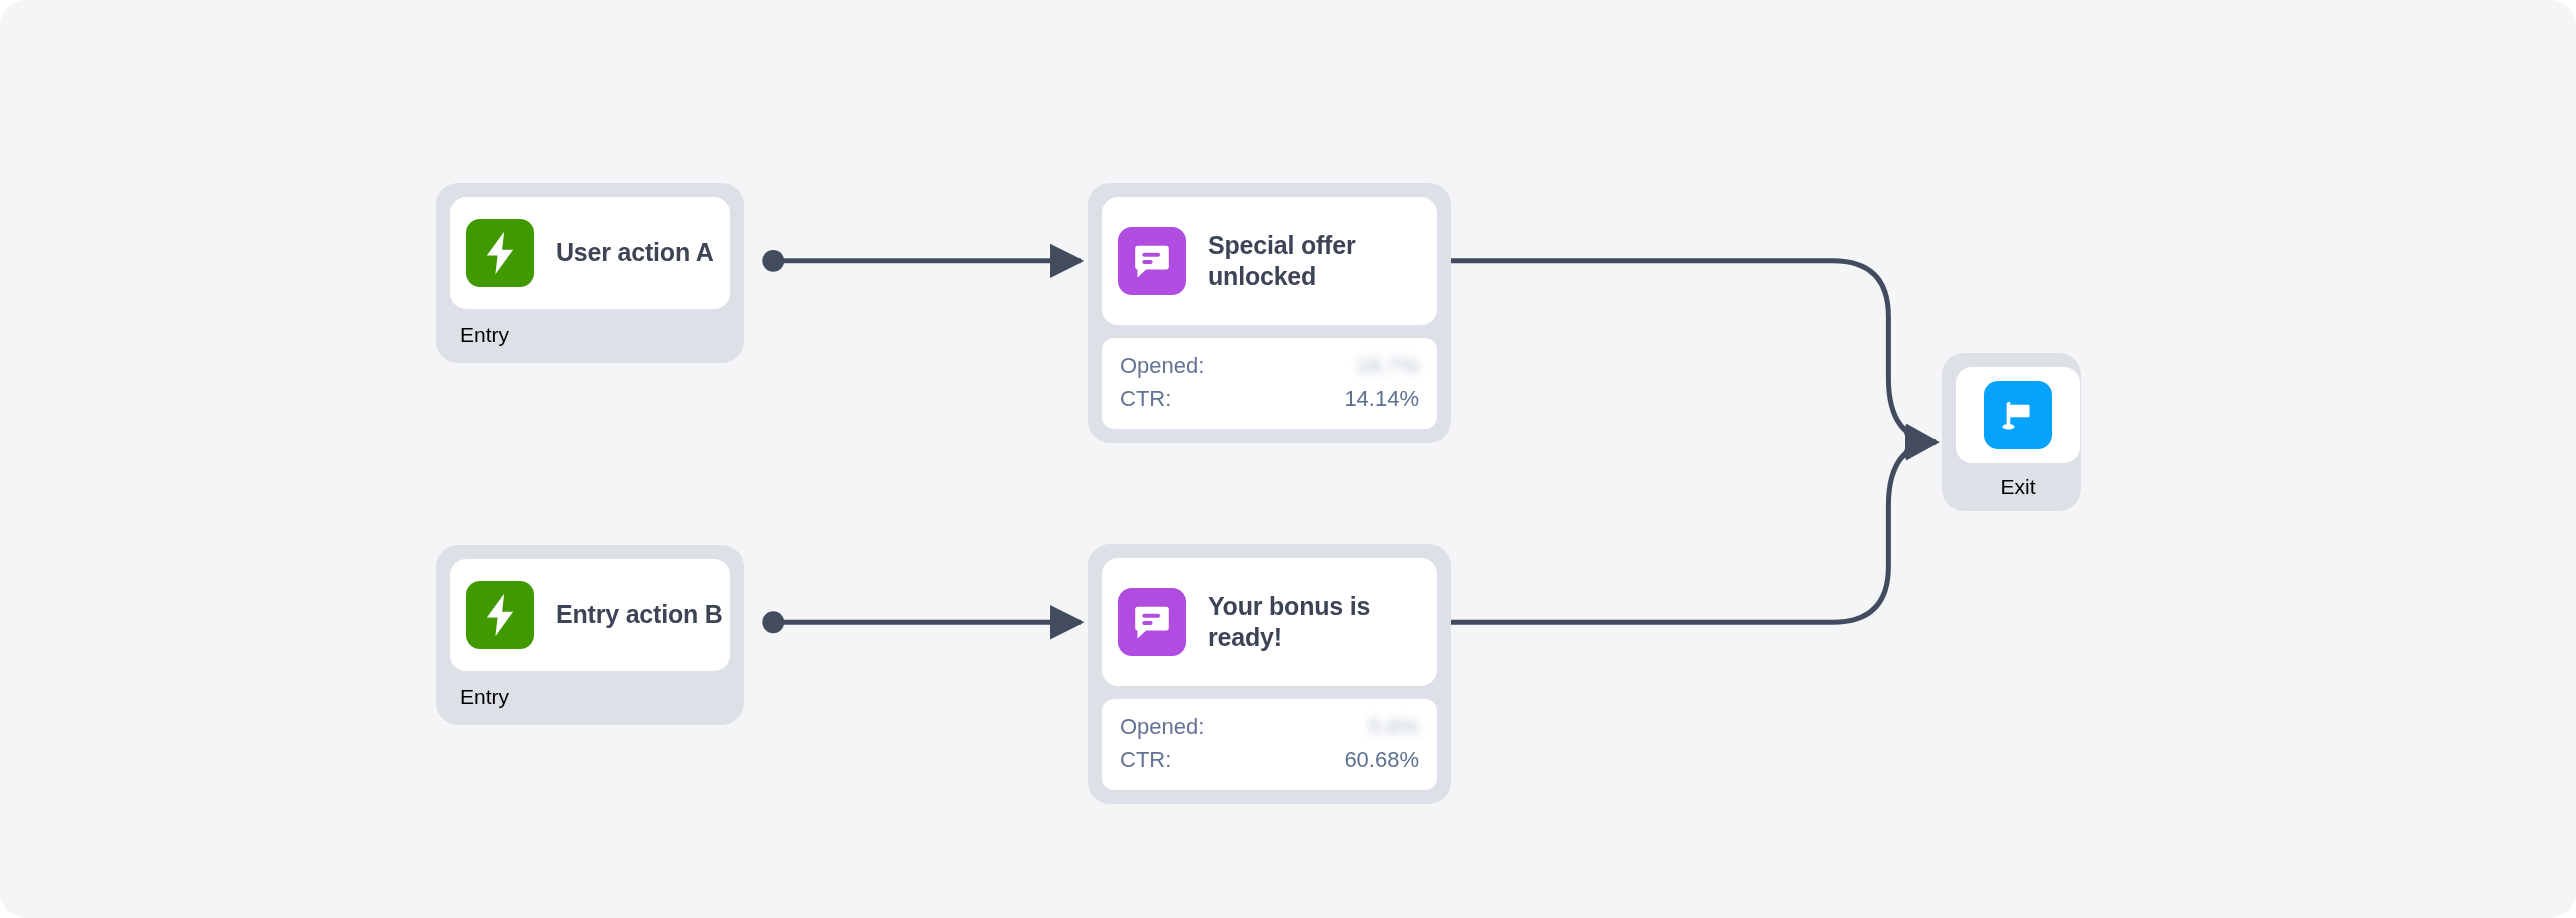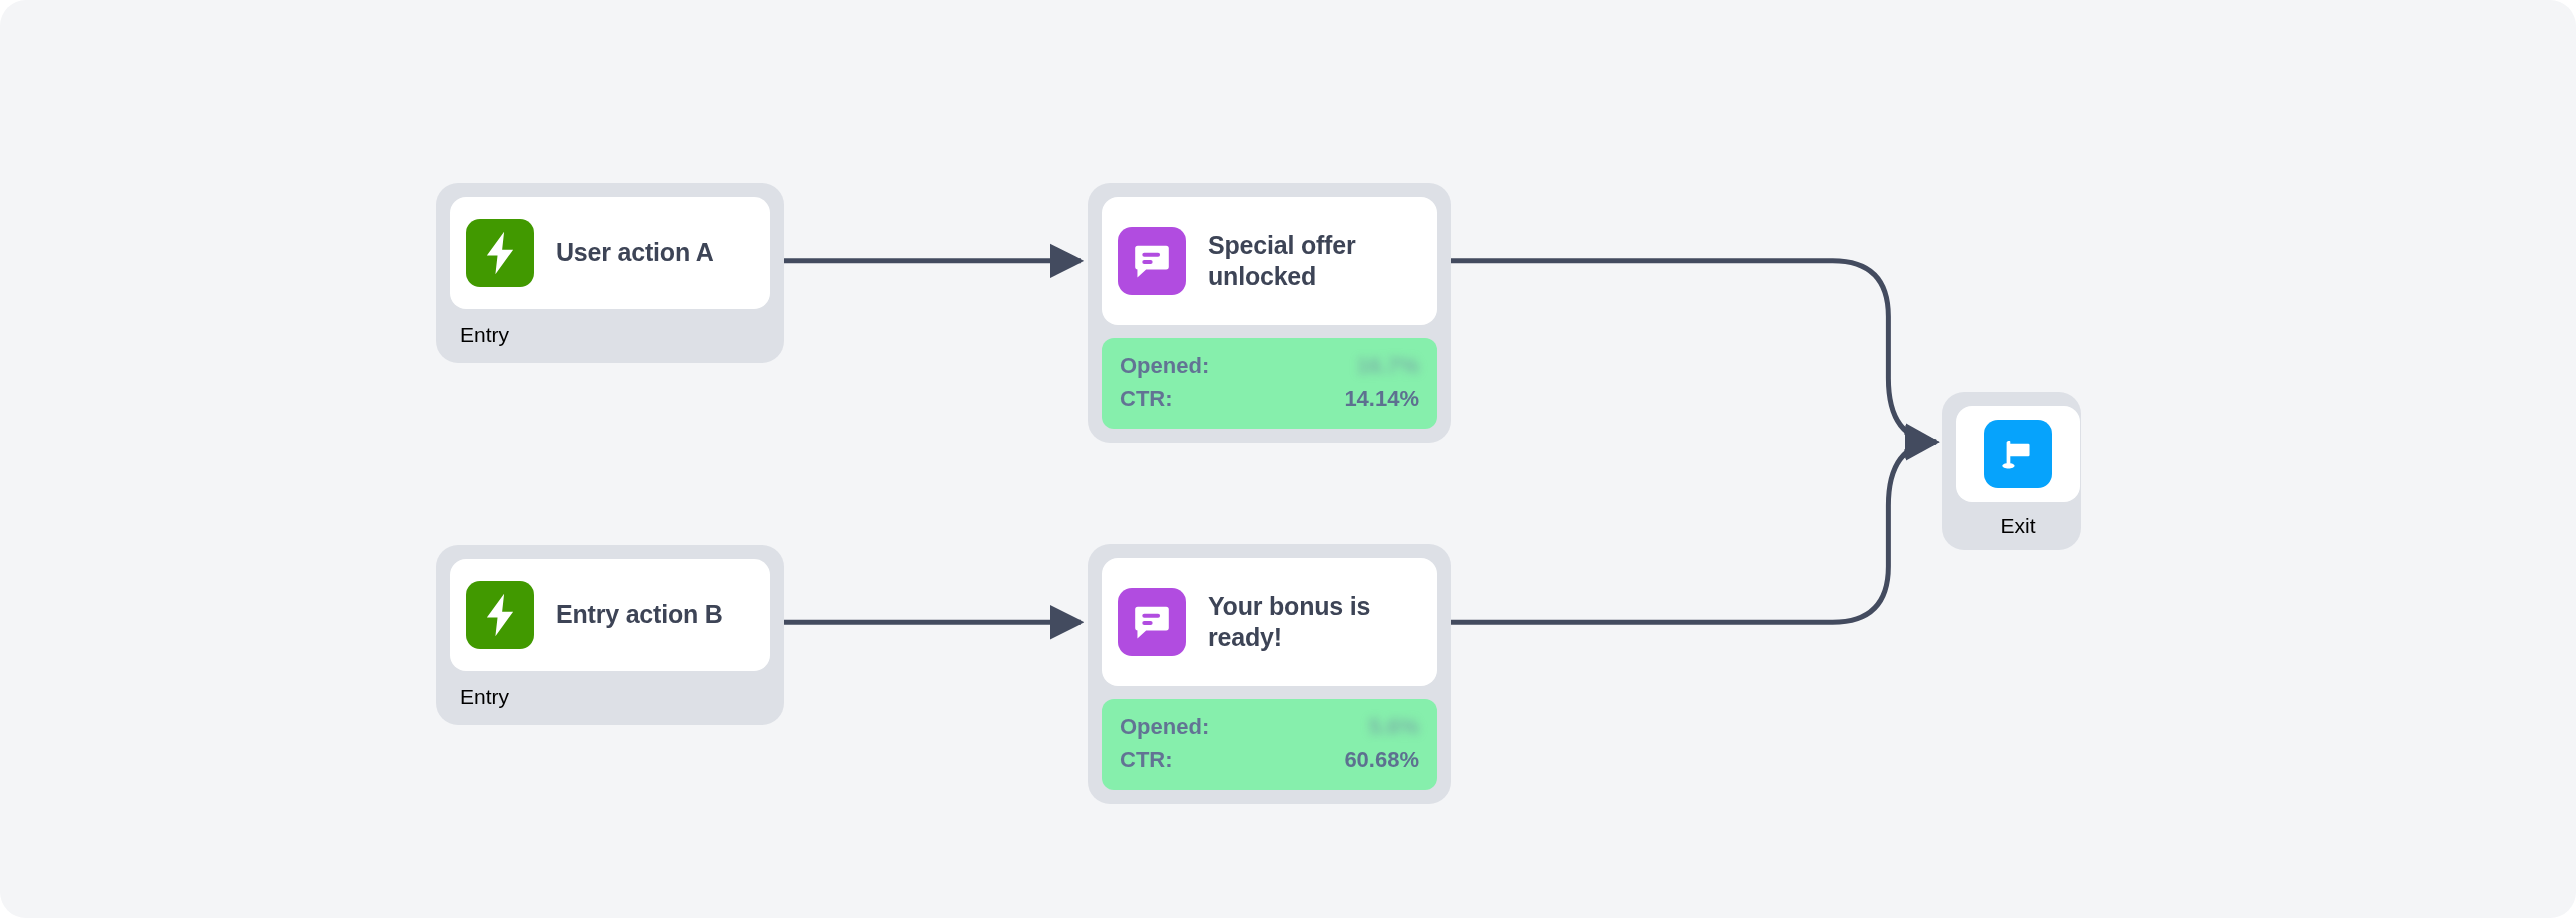--- a/index.html
+++ b/index.html
@@ -68,35 +68,34 @@
     letter-spacing: -0.2px;
   }
 
   .sub-label {
     font-size: 21px;
     color: #000000;
     padding: 14px 4px 2px 10px;
   }
 
   
-  .entry-node { width: 348px; }
+  .entry-node { width: 308px; }
   .entry-node .card { height: 112px; }
   .entry-node .card-title { white-space: nowrap; }
 
   
   .msg-node { width: 363px; }
   .msg-node .card { height: 128px; align-items: center; }
   .msg-node .card-title { max-width: 189px; }
 
   .stats {
     margin-top: 13px;
-    background: #86efac;
+    background: #ffffff;
     border-radius: 12px;
     padding: 11px 18px 13px 18px;
-    font-weight: bold;
   }
   .stat-row {
     display: flex;
     justify-content: space-between;
     align-items: baseline;
     font-size: 22px;
     color: #627394;
     line-height: 1.52;
   }
   .stat-value { color: #5d7090; text-align: right; }
@@ -104,21 +103,20 @@
     color: rgba(110,130,160,0.55);
     filter: blur(4.2px);
     user-select: none;
   }
 
   
   .exit-node {
     width: 139px;
     padding: 14px 1px 10px 14px;
     text-align: center;
-    margin-top: 39px;
   }
   .exit-node .card {
     justify-content: center;
     padding: 14px;
     gap: 0;
   }
   .exit-node .sub-label {
     padding: 12px 0 2px 0;
     text-align: center;
   }

